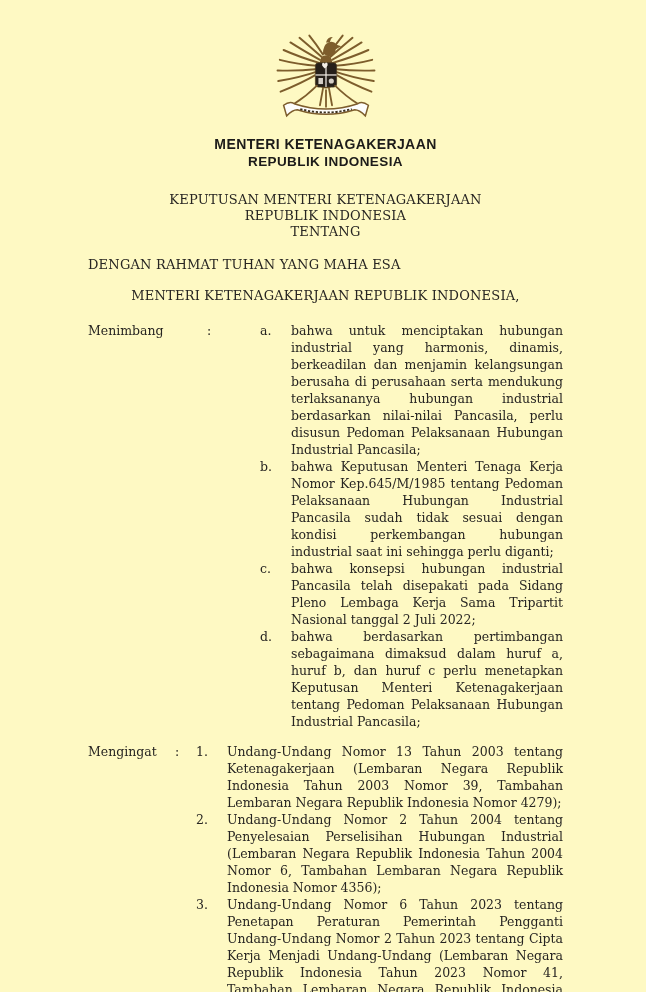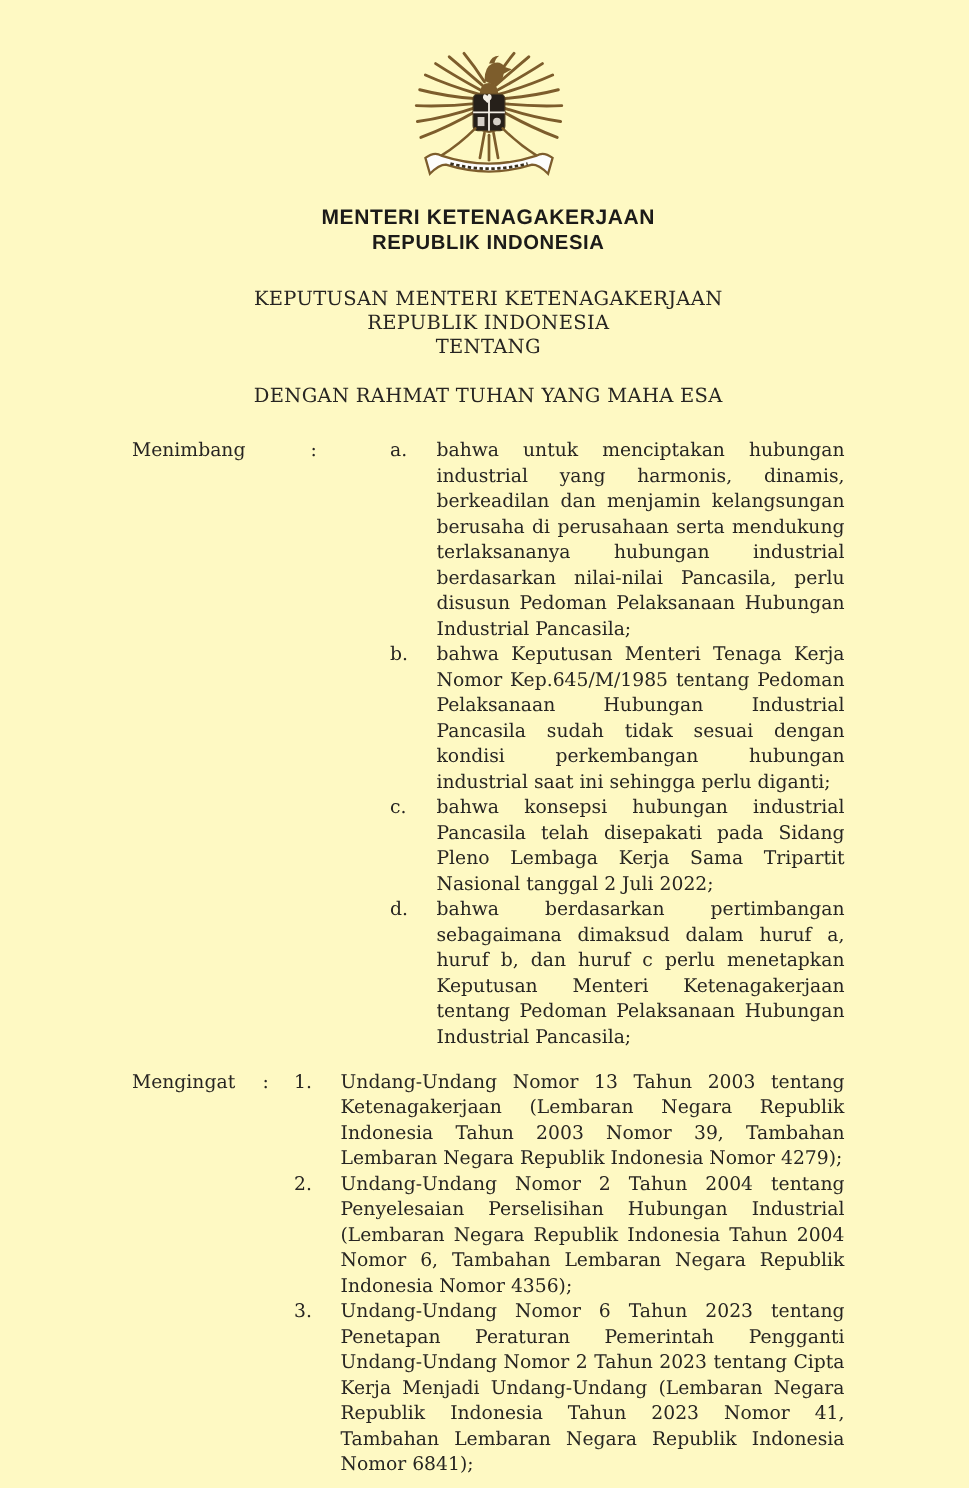--- a/index.html
+++ b/index.html
@@ -25,21 +25,21 @@
   .ministry-line1{font-size:14px;letter-spacing:.4px;line-height:18px;}
   .ministry-line2{font-size:13.5px;letter-spacing:.4px;line-height:18px;}
   
   .title-block{margin-top:21px;text-align:center;font-size:13px;line-height:16px;letter-spacing:.2px;}
   .typed{
     font-family:"Liberation Mono","DejaVu Sans Mono",monospace;
     font-size:12px;color:#55524e;letter-spacing:.5px;
   }
   .nomor-gap{display:inline-block;width:14px;}
   .nomor-sp{display:inline-block;width:5px;}
-  .invocation{margin-top:17px;text-align:center;font-size:13px;letter-spacing:.2px;}
+  .invocation{margin-top:17px;font-size:13px;letter-spacing:.2px;}
   .authority{margin-top:16px;text-align:center;font-size:13px;letter-spacing:.2px;}
   
   .clause{display:flex;font-size:12.5px;line-height:17px;}
   .clause.menimbang{margin-top:19px;gap:32px;}
   .clause.mengingat{margin-top:13px;}
   .c-label{width:87px;flex:0 0 87px;}
   .c-colon{width:21px;flex:0 0 21px;text-align:left;}
   .c-body{flex:1;min-width:0;}
   .c-item{display:flex;}
   .c-marker{width:31px;flex:0 0 31px;}
@@ -112,20 +112,21 @@
     </div>
   </div>
 
   <div class="title-block">
     <div>KEPUTUSAN MENTERI KETENAGAKERJAAN</div>
     <div>REPUBLIK INDONESIA</div>
     <div>TENTANG</div>
   </div>
 
   <div class="invocation">DENGAN RAHMAT TUHAN YANG MAHA ESA</div>
+  <div class="authority">MENTERI KETENAGAKERJAAN REPUBLIK INDONESIA,</div>
 
   <div class="clause menimbang">
     <div class="c-label">Menimbang</div>
     <div class="c-colon">:</div>
     <div class="c-body">
       <div class="c-item">
         <div class="c-marker">a.</div>
         <div class="c-text">bahwa untuk menciptakan hubungan industrial yang harmonis, dinamis, berkeadilan dan menjamin kelangsungan berusaha di perusahaan serta mendukung terlaksananya hubungan industrial berdasarkan nilai-nilai Pancasila, perlu disusun Pedoman Pelaksanaan Hubungan Industrial Pancasila;</div>
       </div>
       <div class="c-item">

